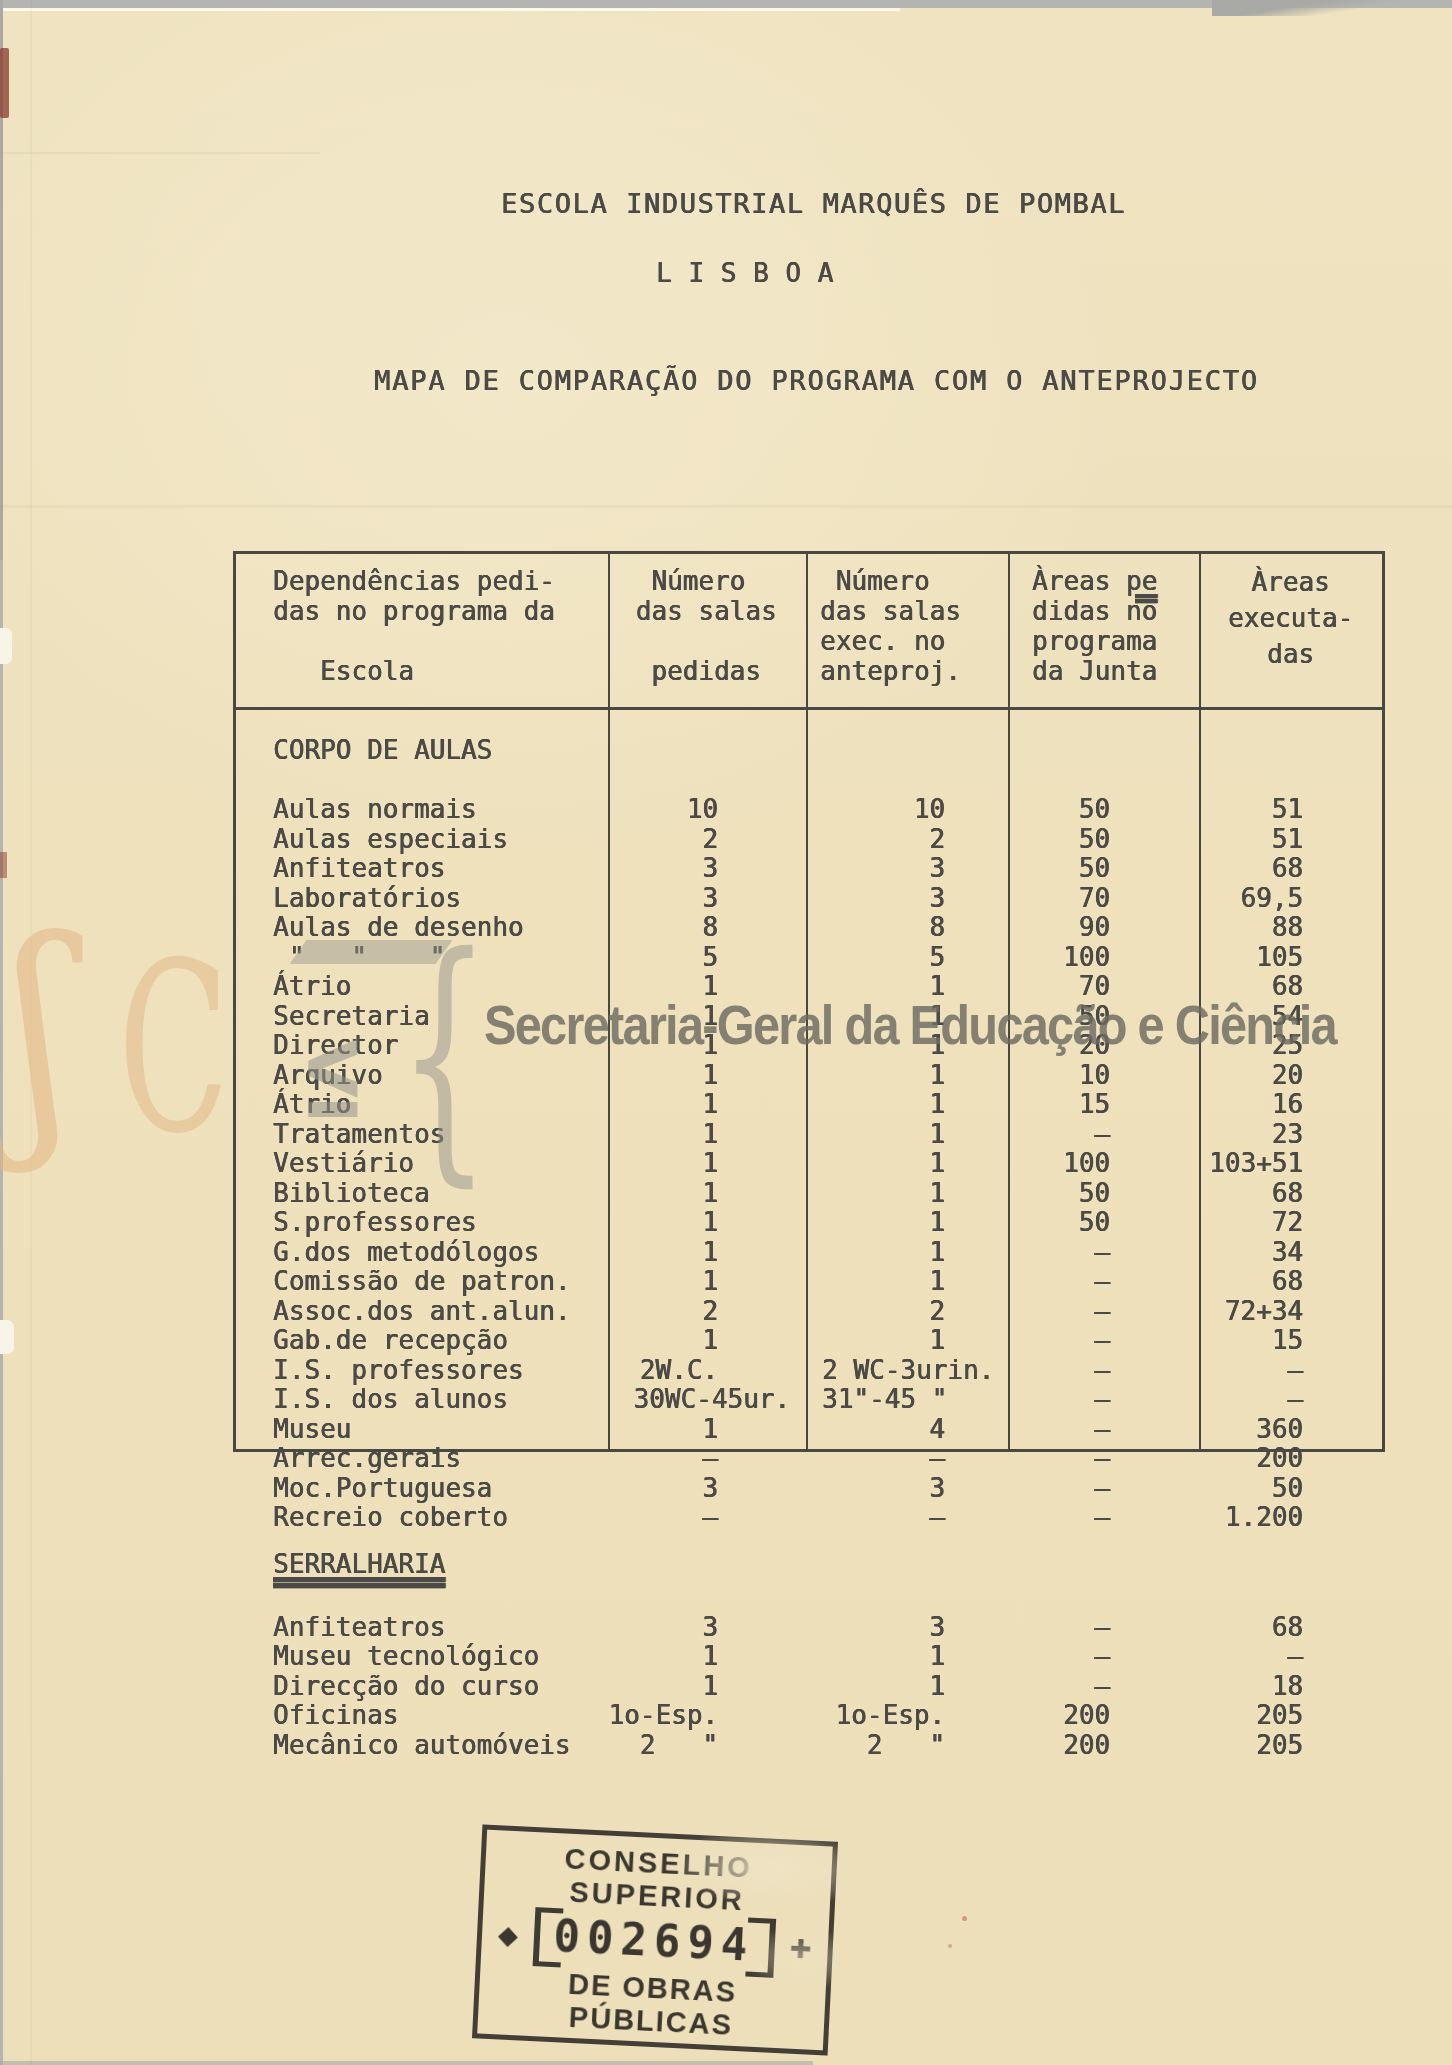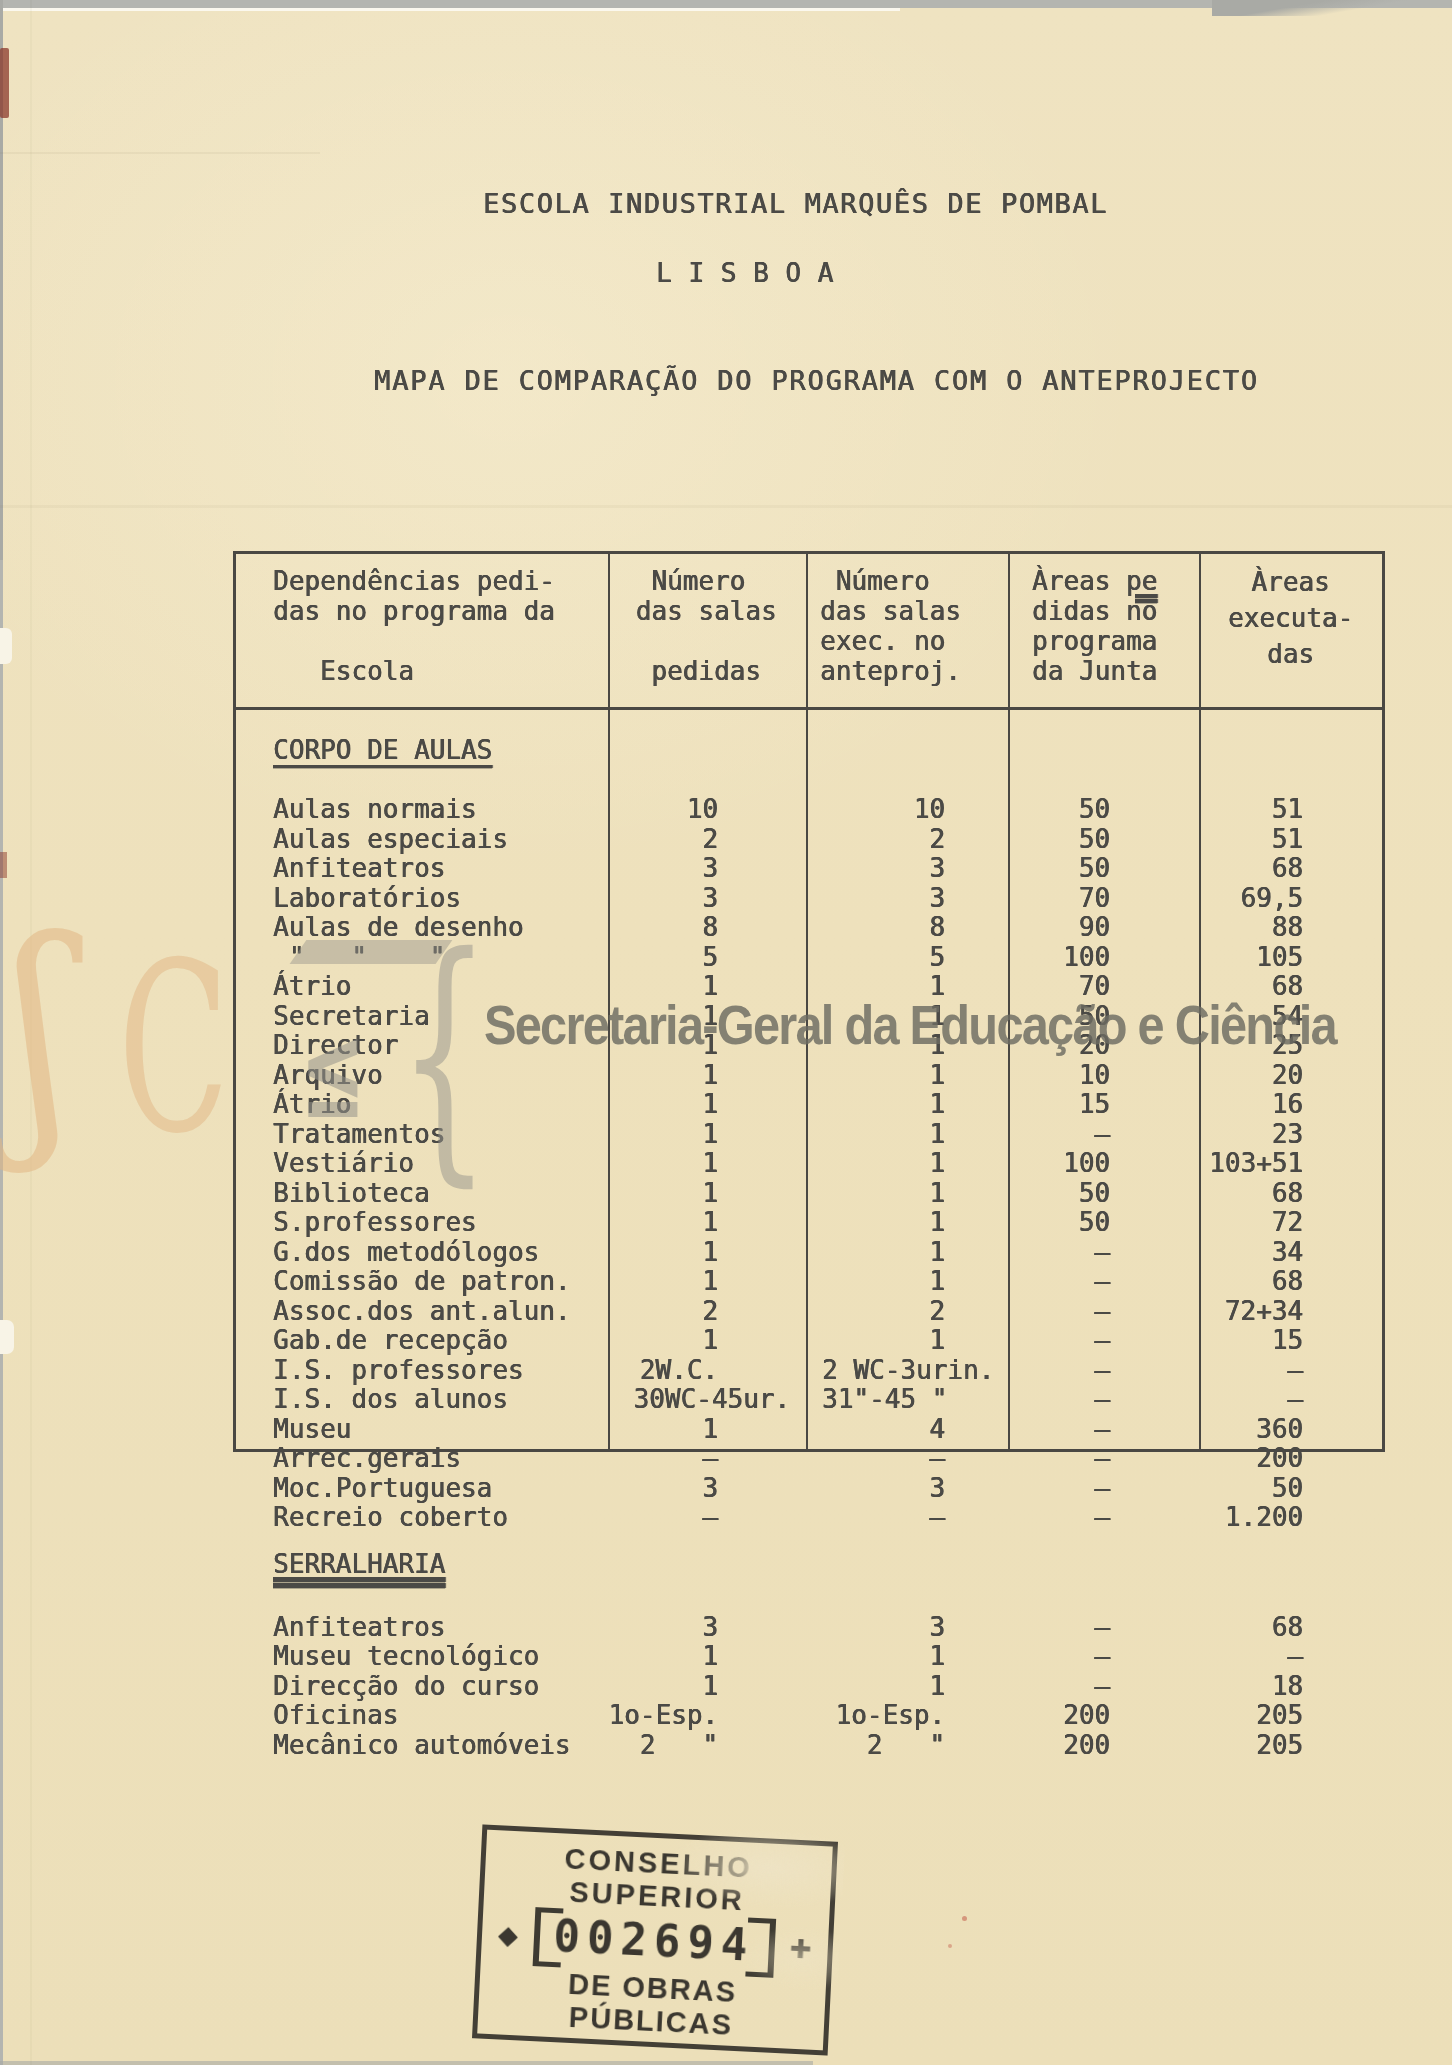--- a/index.html
+++ b/index.html
@@ -26,21 +26,21 @@
   .notch-1 { position:absolute; left:0; top:628px; width:12px; height:36px; background:#f8f4e7; border-radius:0 6px 6px 0; }
   .notch-2 { position:absolute; left:0; top:1320px; width:14px; height:34px; background:#f8f4e7; border-radius:0 7px 7px 0; }
   .crease-h1 { position:absolute; left:0; top:505px; width:100%; height:3px; background:rgba(110,90,50,0.05); }
   .crease-h2 { position:absolute; left:0; top:152px; width:320px; height:2px; background:rgba(110,90,50,0.06); }
   .crease-v1 { position:absolute; left:30px; top:0; width:2px; height:100%; background:rgba(110,90,50,0.04); }
   .speck-1 { position:absolute; left:962px; top:1916px; width:5px; height:5px; border-radius:50%; background:#c05040; opacity:.5; }
   .speck-2 { position:absolute; left:948px; top:1944px; width:4px; height:4px; border-radius:50%; background:#c05040; opacity:.4; }
 
   
   .ink { color:#4b4a46; text-shadow:0.6px 0 0 currentColor, 0 0.4px 0 currentColor; }
-  .doc-title   { position:absolute; left:483px; top:188px;  font-size:27px; letter-spacing:1.6px; }
+  .doc-title   { position:absolute; left:501px; top:188px;  font-size:27px; letter-spacing:1.6px; }
   .doc-city    { position:absolute; left:656px; top:258px;  font-size:26px; letter-spacing:0.5px; }
   .doc-subtitle{ position:absolute; left:374px; top:365px;  font-size:27px; letter-spacing:1.8px; }
 
   
   .dtable {
     position:absolute; left:233px; top:551px; width:1152px; height:901px;
     border:3px solid #4a4843; font-size:26px;
   }
   .divider { position:absolute; top:0; bottom:0; width:2px; background:#4a4843; }
   .dv1{left:372px;} .dv2{left:570px;} .dv3{left:772px;} .dv4{left:963px;}
@@ -50,21 +50,21 @@
   .hc2 { flex:0 0 198px; padding-left:12px; }
   .hc3 { flex:0 0 202px; padding-left:14px; }
   .hc4 { flex:0 0 191px; padding-left:24px; }
   .hc5 { flex:1 1 auto; text-align:center; line-height:36px; padding-top:10px; }
   .uh { text-decoration:underline double; text-decoration-thickness:4px; text-underline-offset:4px; }
 
   .tbody { position:relative; }
   .sec-heading { height:30px; line-height:30px; padding-left:37px; white-space:pre; }
   .sec-heading.s0 { margin:25px 0 30px 0; }
   .sec-heading.s1 { margin:16px 0 34px 0; }
-  .u1 { text-decoration:underline; text-decoration-thickness:2.5px; text-underline-offset:6px; }
+  .u1 { text-decoration-thickness:2.5px; text-underline-offset:6px; }
   .u2 { text-decoration:underline double; text-decoration-thickness:5px; text-underline-offset:4px; }
   .trow { display:flex; height:29.5px; line-height:29.5px; }
   .cell { white-space:pre; }
   .cl  { flex:0 0 372px; padding-left:37px; }
   .cp  { flex:0 0 198px; text-align:right; padding-right:88px; }
   .ce  { flex:0 0 202px; text-align:right; padding-right:63px; }
   .cap { flex:0 0 191px; text-align:right; padding-right:89px; }
   .cae { flex:1 1 auto;  text-align:right; padding-right:79px; }
   .left  { text-align:left; padding-right:0; padding-left:16px; }
   .tight { padding-right:16px; }

